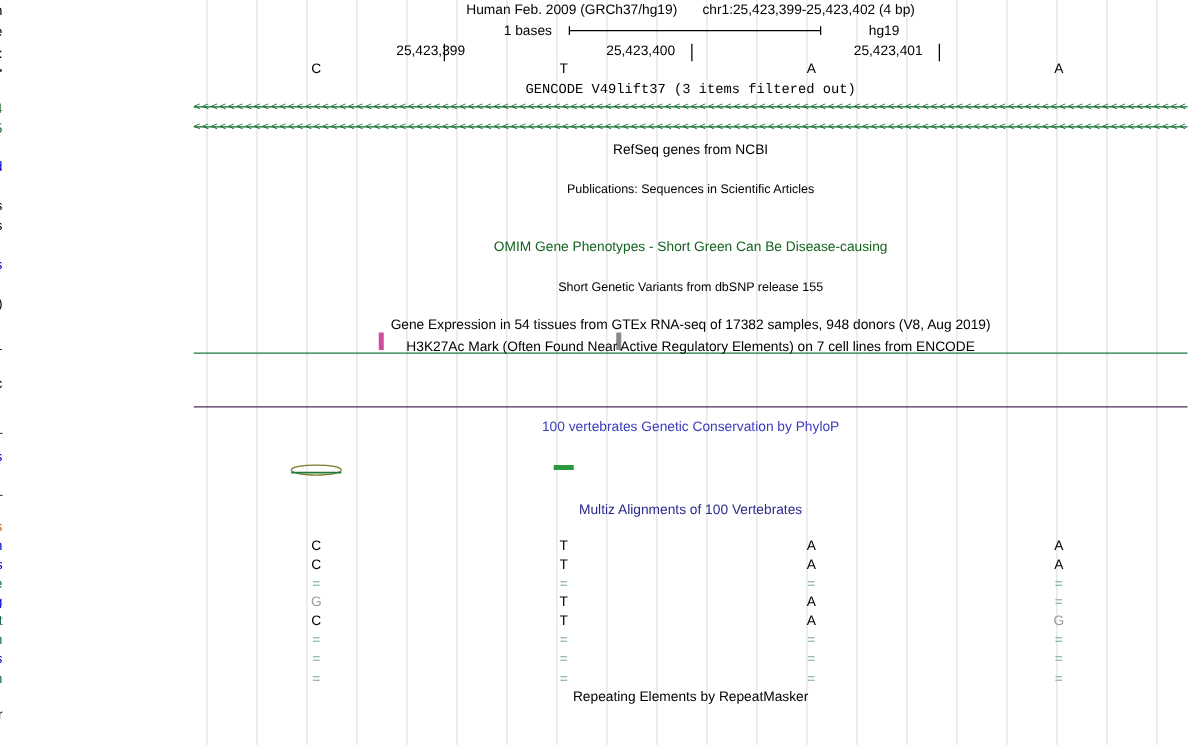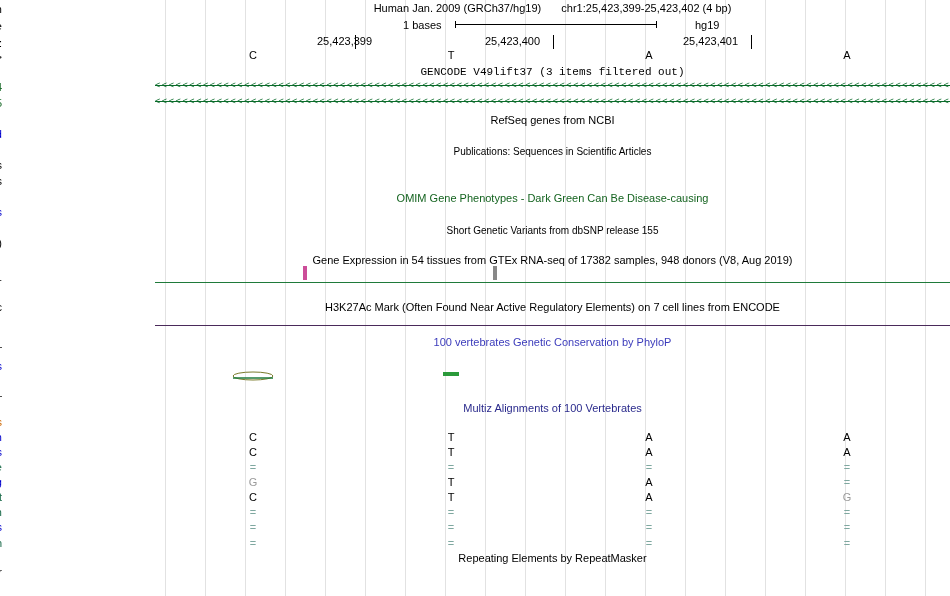--- a/index.html
+++ b/index.html
@@ -195,21 +195,21 @@
     <div class="vgrid" style="left:490px;"></div>
     <div class="vgrid" style="left:530px;"></div>
     <div class="vgrid" style="left:570px;"></div>
     <div class="vgrid" style="left:610px;"></div>
     <div class="vgrid" style="left:650px;"></div>
     <div class="vgrid" style="left:690px;"></div>
     <div class="vgrid" style="left:730px;"></div>
     <div class="vgrid" style="left:770px;"></div>
 
     <div class="track-title t-black" style="top:2px;">
-      <span>Human Jan. 2009 (GRCh37/hg19)</span>
+      <span>Human Feb. 2009 (GRCh37/hg19)</span>
       <span style="display:inline-block;width:14px;"></span>
       <span>chr1:25,423,399-25,423,402 (4 bp)</span>
     </div>
 
     <div style="position:absolute;top:19px;left:0;width:795px;height:14px;">
       <span class="ruler-text" style="position:absolute;left:248px;top:0;">1 bases</span>
       <div class="scalebar" style="left:300px; top:2px; width:200px;"></div>
       <span class="ruler-text" style="position:absolute;left:540px;top:0;">hg19</span>
     </div>
 
@@ -237,32 +237,32 @@
     </div>
     <div class="gene-row" style="top:97px;">
       <div class="gene-line"></div>
       <div class="arrows">&lt;&lt;&lt;&lt;&lt;&lt;&lt;&lt;&lt;&lt;&lt;&lt;&lt;&lt;&lt;&lt;&lt;&lt;&lt;&lt;&lt;&lt;&lt;&lt;&lt;&lt;&lt;&lt;&lt;&lt;&lt;&lt;&lt;&lt;&lt;&lt;&lt;&lt;&lt;&lt;&lt;&lt;&lt;&lt;&lt;&lt;&lt;&lt;&lt;&lt;&lt;&lt;&lt;&lt;&lt;&lt;&lt;&lt;&lt;&lt;&lt;&lt;&lt;&lt;&lt;&lt;&lt;&lt;&lt;&lt;&lt;&lt;&lt;&lt;&lt;&lt;&lt;&lt;&lt;&lt;&lt;&lt;&lt;&lt;&lt;&lt;&lt;&lt;&lt;&lt;&lt;&lt;&lt;&lt;&lt;&lt;&lt;&lt;&lt;&lt;&lt;&lt;&lt;&lt;&lt;&lt;&lt;&lt;&lt;&lt;&lt;&lt;&lt;&lt;&lt;&lt;&lt;&lt;&lt;&lt;&lt;&lt;&lt;&lt;&lt;&lt;&lt;&lt;&lt;&lt;&lt;&lt;&lt;&lt;&lt;&lt;&lt;&lt;&lt;&lt;&lt;&lt;&lt;&lt;&lt;&lt;&lt;&lt;&lt;&lt;&lt;&lt;&lt;&lt;&lt;&lt;&lt;&lt;&lt;&lt;&lt;&lt;&lt;&lt;&lt;&lt;&lt;&lt;&lt;&lt;&lt;&lt;&lt;&lt;&lt;&lt;&lt;&lt;&lt;&lt;&lt;&lt;&lt;&lt;&lt;&lt;&lt;&lt;&lt;&lt;&lt;&lt;&lt;&lt;&lt;&lt;&lt;&lt;&lt;&lt;&lt;&lt;&lt;&lt;&lt;</div>
     </div>
 
     <div class="track-title t-black" style="top:146px; font-size:10px;">Publications: Sequences in Scientific Articles</div>
 
     <div class="track-title t-black" style="top:114px;">RefSeq genes from NCBI</div>
 
-    <div class="track-title t-darkgreen" style="top:192px;">OMIM Gene Phenotypes - Dark Green Can Be Disease-causing</div>
+    <div class="track-title t-darkgreen" style="top:192px;">OMIM Gene Phenotypes - Short Green Can Be Disease-causing</div>
 
     <div class="track-title t-black" style="top:225px; font-size:10px;">Short Genetic Variants from dbSNP release 155</div>
 
     <div class="track-title t-black" style="top:254px;">Gene Expression in 54 tissues from GTEx RNA-seq of 17382 samples, 948 donors (V8, Aug 2019)</div>
     <div style="position:absolute;top:266px;left:0;width:795px;height:16px;">
       <div class="gtex-mark" style="left:148px; top:0; height:14px; background:#cc4d99;"></div>
       <div class="gtex-mark" style="left:338px; top:0; height:14px; background:#888888;"></div>
     </div>
     <div class="hr-line" style="top:282px; background:#1f7a3a;"></div>
 
-    <div class="track-title t-black" style="top:301px;">H3K27Ac Mark (Often Found Near Active Regulatory Elements) on 7 cell lines from ENCODE</div>
+    <div class="track-title t-black" style="top:272px;">H3K27Ac Mark (Often Found Near Active Regulatory Elements) on 7 cell lines from ENCODE</div>
     <div class="hr-line" style="top:325px; background:#4a2a5a;"></div>
 
     <div class="track-title t-blue" style="top:336px;">100 vertebrates Genetic Conservation by PhyloP</div>
     <div style="position:absolute;top:368px;left:0;width:795px;height:18px;">
       <svg width="795" height="18" style="position:absolute;left:0;top:0;">
         <ellipse cx="98" cy="8" rx="20" ry="4" fill="none" stroke="#7a7a2a" stroke-width="1"></ellipse>
         <path d="M 78 10 L 118 10" stroke="#1f7a3a" stroke-width="1.4" fill="none"></path>
         <rect x="288" y="4" width="16" height="4" fill="#2a9a3a"></rect>
       </svg>
     </div>

